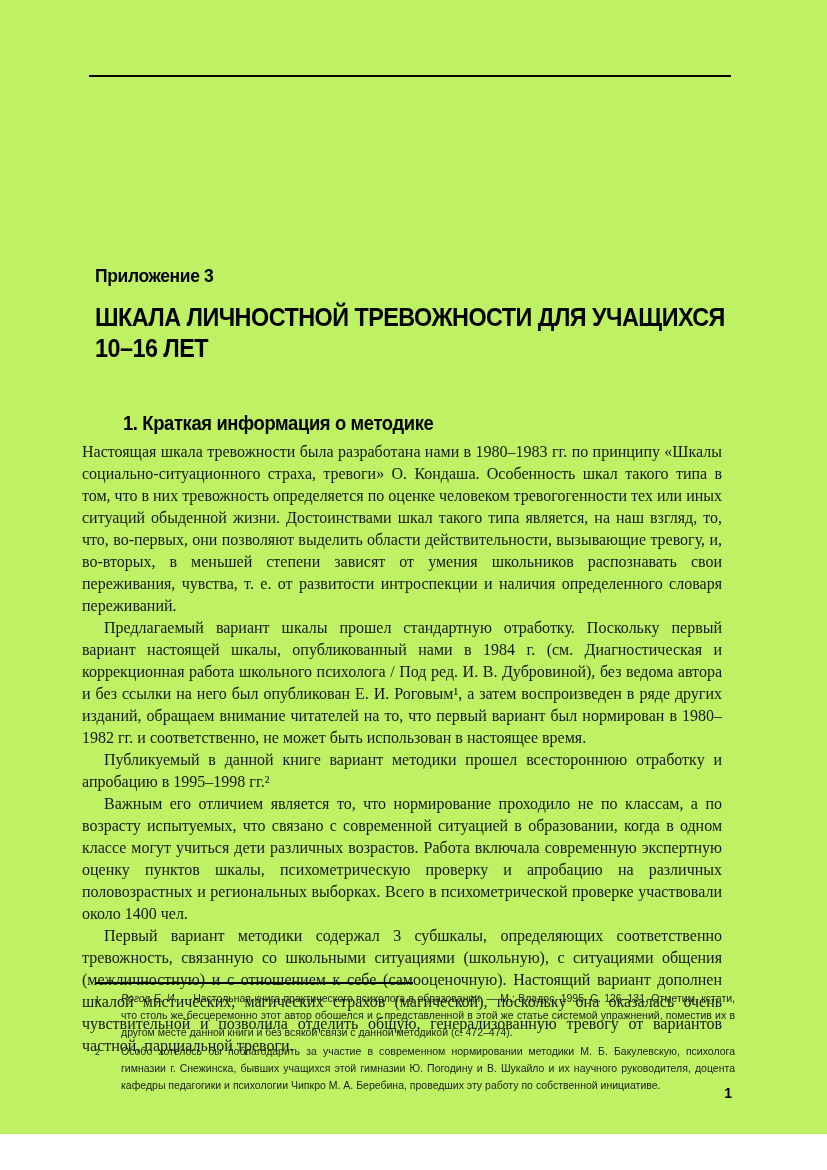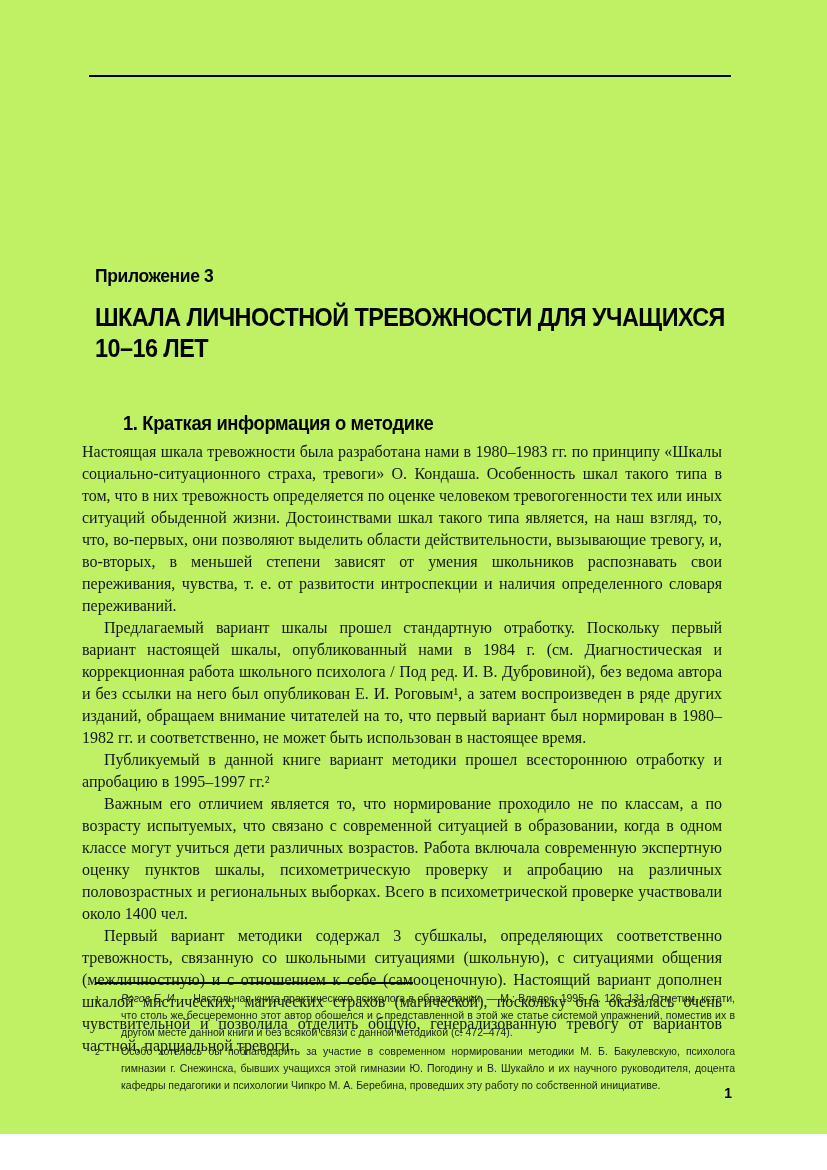--- a/index.html
+++ b/index.html
@@ -138,21 +138,21 @@
   <div class="doc-title">
     <div>ШКАЛА ЛИЧНОСТНОЙ ТРЕВОЖНОСТИ ДЛЯ УЧАЩИХСЯ</div>
     <div>10–16 ЛЕТ</div>
   </div>
 
   <div class="section-heading">1. Краткая информация о методике</div>
 
   <div class="body-text">
     <p class="para">Настоящая шкала тревожности была разработана нами в 1980–1983 гг. по принципу «Шкалы социально-ситуационного страха, тревоги» О. Кондаша. Особенность шкал такого типа в том, что в них тревожность определяется по оценке человеком тревогогенности тех или иных ситуаций обыденной жизни. Достоинствами шкал такого типа является, на наш взгляд, то, что, во-первых, они позволяют выделить области действительности, вызывающие тревогу, и, во-вторых, в меньшей степени зависят от умения школьников распознавать свои переживания, чувства, т. е. от развитости интроспекции и наличия определенного словаря переживаний.</p>
     <p class="para para--indent">Предлагаемый вариант шкалы прошел стандартную отработку. Поскольку первый вариант настоящей шкалы, опубликованный нами в 1984 г. (см. Диагностическая и коррекционная работа школьного психолога / Под ред. И. В. Дубровиной), без ведома автора и без ссылки на него был опубликован Е. И. Роговым¹, а затем воспроизведен в ряде других изданий, обращаем внимание читателей на то, что первый вариант был нормирован в 1980–1982 гг. и соответственно, не может быть использован в настоящее время.</p>
-    <p class="para para--indent">Публикуемый в данной книге вариант методики прошел всестороннюю отработку и апробацию в 1995–1997 гг.²</p>
+    <p class="para para--indent">Публикуемый в данной книге вариант методики прошел всестороннюю отработку и апробацию в 1995–1998 гг.²</p>
     <p class="para para--indent">Важным его отличием является то, что нормирование проходило не по классам, а по возрасту испытуемых, что связано с современной ситуацией в образовании, когда в одном классе могут учиться дети различных возрастов. Работа включала современную экспертную оценку пунктов шкалы, психометрическую проверку и апробацию на различных половозрастных и региональных выборках. Всего в психометрической проверке участвовали около 1400 чел.</p>
     <p class="para para--indent">Первый вариант методики содержал 3 субшкалы, определяющих соответственно тревожность, связанную со школьными ситуациями (школьную), с ситуациями общения (межличностную) и с отношением к себе (самооценочную). Настоящий вариант дополнен шкалой мистических, магических страхов (магической), поскольку она оказалась очень чувствительной и позволила отделить общую, генерализованную тревогу от вариантов частной, парциальной тревоги.</p>
   </div>
 
   <div class="footnote-sep"></div>
 
   <div class="footnotes">
     <div class="footnote">
       <div class="fn-marker">1</div>
       <div class="fn-text">

